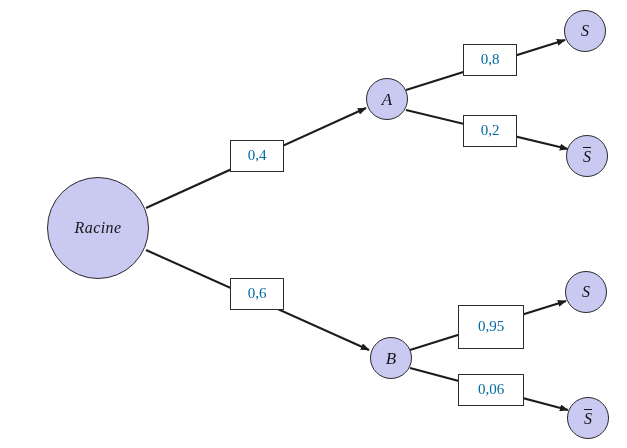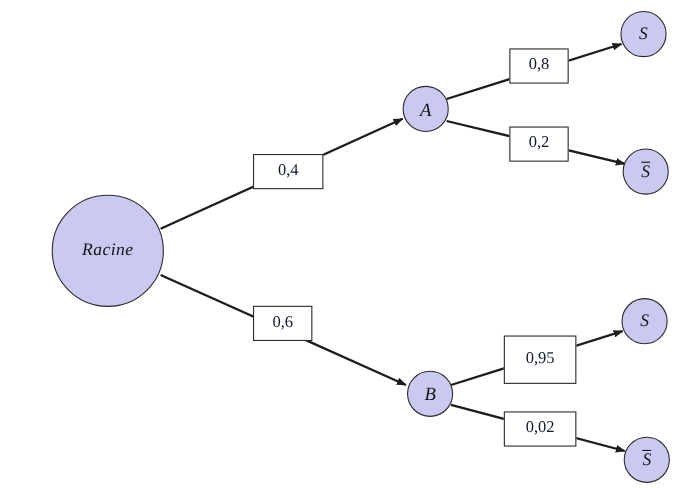--- a/index.html
+++ b/index.html
@@ -57,21 +57,21 @@
     line-height: 1;
   }
   .edge-label {
     position: absolute;
     box-sizing: border-box;
     background: #ffffff;
     border: 1.5px solid #2b2b2b;
     display: flex;
     align-items: center;
     justify-content: center;
-    color: #0f172a;
+    color: #0369a1;
     font-size: 15px;
     font-style: normal;
     line-height: 1;
     padding: 2px 5px 3px 5px;
     white-space: nowrap;
     z-index: 4;
   }
 </style>
 </head>
 <body>
@@ -114,37 +114,37 @@
   </div>
 
   <div class="node node-leaf" style="left:565px; top:271px; width:42px; height:42px;">
     <span>S</span>
   </div>
 
   <div class="node node-leaf" style="left:567px; top:397px; width:42px; height:42px;">
     <span class="overline">S</span>
   </div>
 
-  <div class="edge-label" style="left:230px; top:140px; width:64px; height:32px;">
+  <div class="edge-label" style="left:230px; top:140px; width:54px; height:32px;">
     <span>0,4</span>
   </div>
 
   <div class="edge-label" style="left:230px; top:278px; width:54px; height:32px;">
     <span>0,6</span>
   </div>
 
   <div class="edge-label" style="left:463px; top:44px; width:54px; height:32px;">
     <span>0,8</span>
   </div>
 
   <div class="edge-label" style="left:463px; top:115px; width:54px; height:32px;justify-content:center;">
     <span>0,2</span>
   </div>
 
   <div class="edge-label" style="left:458px; top:305px; width:66px; height:44px;">
     <span>0,95</span>
   </div>
 
   <div class="edge-label" style="left:458px; top:374px; width:66px; height:32px;">
-    <span>0,02</span>
+    <span>0,06</span>
   </div>
 
 </div>
 
 </body></html>

